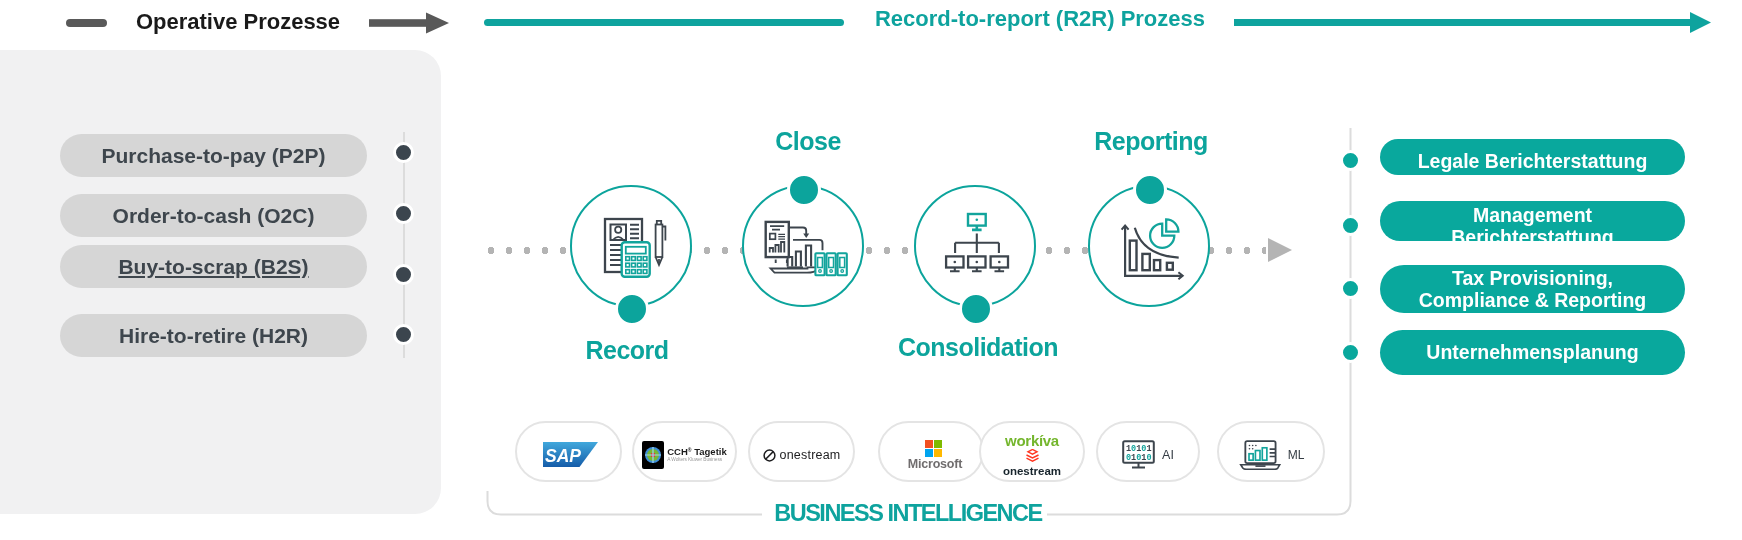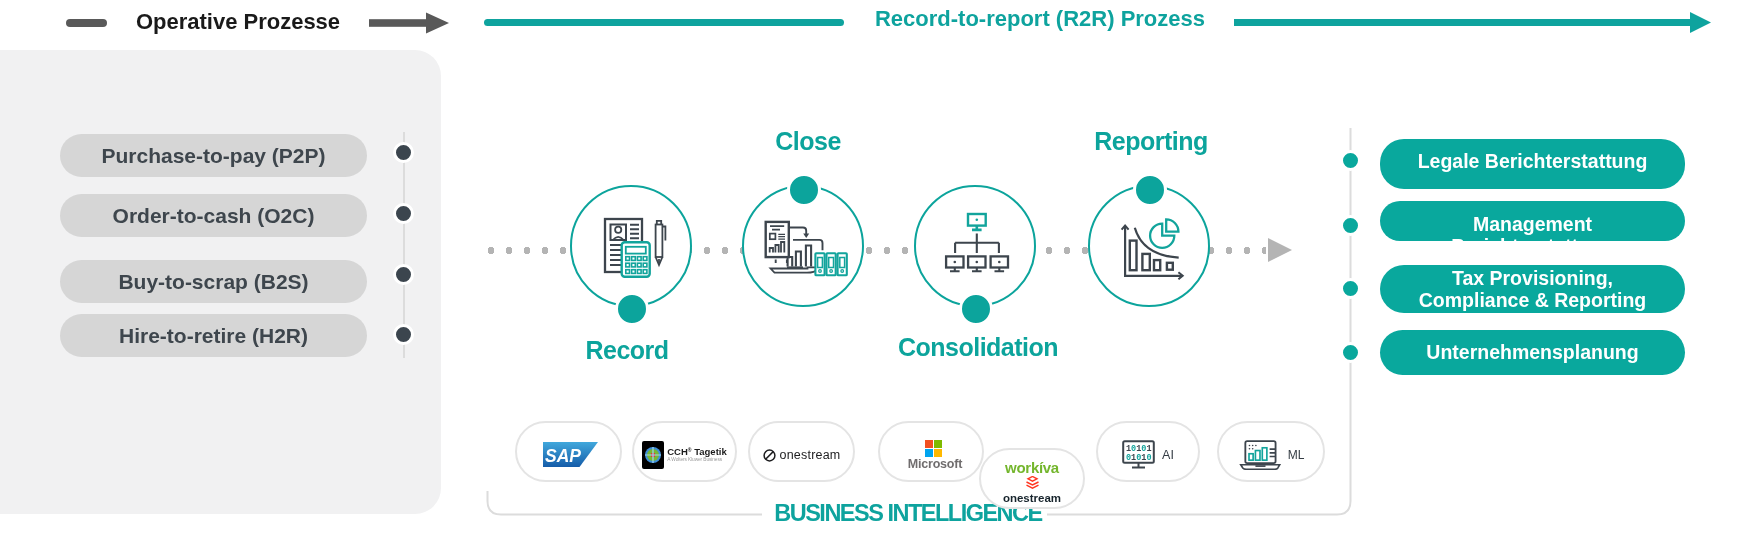--- a/index.html
+++ b/index.html
@@ -33,21 +33,21 @@
 
   <div class="abs" style="left:484px;top:19px;width:360px;height:7px;background:#0EA39E;border-radius:3.5px;"></div>
   <div class="abs" style="left:874px;top:6px;width:332px;text-align:center;font-weight:bold;font-size:22px;color:#0EA39E;white-space:nowrap;">Record-to-report (R2R) Prozess</div>
   <svg class="abs" style="left:1234px;top:11px;" width="478" height="23" viewBox="0 0 478 23">
     <rect x="0" y="8" width="457" height="7" fill="#0EA39E"></rect>
     <polygon points="456,1 477,11.5 456,22" fill="#0EA39E"></polygon>
   </svg>
 
   <div class="pillL" style="top:134px;">Purchase-to-pay (P2P)</div>
   <div class="pillL" style="top:194px;">Order-to-cash (O2C)</div>
-  <div class="pillL" style="top:260px;">Buy-to-scrap (B2S)</div>
+  <div class="pillL" style="top:245px;text-decoration:underline;">Buy-to-scrap (B2S)</div>
   <div class="pillL" style="top:314px;">Hire-to-retire (H2R)</div>
 
   <div class="abs" style="left:403px;top:132px;width:2px;height:226px;background:#dcdcdc;"></div>
   <div class="dotL" style="left:393px;top:142px;"></div>
   <div class="dotL" style="left:393px;top:202.5px;"></div>
   <div class="dotL" style="left:393px;top:263.5px;"></div>
   <div class="dotL" style="left:393px;top:324px;"></div>
 
   <div class="abs" style="left:482px;top:246.5px;width:784px;height:7px;
        background-image:radial-gradient(circle closest-side,#b4b4b4 98%,transparent 100%);
@@ -188,22 +188,22 @@
   <svg class="abs" style="left:0;top:0;" width="1742" height="540" viewBox="0 0 1742 540" fill="none">
     <path d="M487.5,491 V501 Q487.5,514.5 501,514.5 H762" stroke="#dcdcdc" stroke-width="2"></path>
     <path d="M1350.5,128 V501 Q1350.5,514.5 1337,514.5 H1047" stroke="#dcdcdc" stroke-width="2"></path>
   </svg>
 
   <div class="dotR" style="left:1340px;top:149.5px;"></div>
   <div class="dotR" style="left:1340px;top:214.5px;"></div>
   <div class="dotR" style="left:1340px;top:277.5px;"></div>
   <div class="dotR" style="left:1340px;top:341.5px;"></div>
 
-  <div class="pillR" style="top:139px;height:50px;line-height:45px;">Legale Berichterstattung</div>
-  <div class="pillR" style="top:201px;height:40px;line-height:22px;padding-top:12px;box-sizing:border-box;">Management<br>Berichterstattung</div>
+  <div class="pillR" style="top:139px;height:36px;line-height:45px;">Legale Berichterstattung</div>
+  <div class="pillR" style="top:201px;height:40px;line-height:22px;padding-top:3px;box-sizing:border-box;">Management<br>Berichterstattung</div>
   <div class="pillR" style="top:265px;height:48px;line-height:22px;padding-top:2px;box-sizing:border-box;">Tax Provisioning,<br>Compliance &amp; Reporting</div>
   <div class="pillR" style="top:330px;height:45px;line-height:45px;">Unternehmensplanung</div>
 
   <div class="abs" style="left:758px;top:500px;width:300px;text-align:center;font-weight:bold;font-size:23.5px;color:#0EA39E;letter-spacing:-1.5px;white-space:nowrap;">BUSINESS INTELLIGENCE</div>
 
   <div class="badge" style="left:515px;width:107px;padding-left:5px;">
     <svg width="56" height="26" viewBox="0 0 56 26">
       <defs>
           <linearGradient id="sapg" x1="0" y1="0" x2="0" y2="1">
         <stop offset="0" stop-color="#41a8dc"></stop>
@@ -236,21 +236,21 @@
   </div>
   <div class="badge" style="left:878px;width:106px;padding-left:8px;flex-direction:column;">
     <svg width="17" height="17" viewBox="0 0 17 17" style="margin-right:4px;">
       <rect x="0" y="0" width="8" height="8" fill="#f25022"></rect>
       <rect x="9" y="0" width="8" height="8" fill="#7fba00"></rect>
       <rect x="0" y="9" width="8" height="8" fill="#00a4ef"></rect>
       <rect x="9" y="9" width="8" height="8" fill="#ffb900"></rect>
     </svg>
     <span style="font-size:12.5px;color:#706d6e;font-weight:600;letter-spacing:-0.2px;">Microsoft</span>
   </div>
-  <div class="badge" style="left:979px;width:106px;flex-direction:column;line-height:1;margin-top:27px;">
+  <div class="badge" style="left:979px;width:106px;flex-direction:column;line-height:1;">
     <div style="font-size:15px;font-weight:bold;color:#74b62d;letter-spacing:-0.3px;">workíva</div>
     <svg width="17" height="15" viewBox="0 0 17 15" style="margin:1px 0;">
       <path d="M8.5,0.5 L13,2.8 8.5,5.1 4,2.8 Z" fill="none" stroke="#ff3621" stroke-width="1.4"></path>
       <path d="M2.5,6 L8.5,9 14.5,6 M2.5,9.2 L8.5,12.2 14.5,9.2" stroke="#ff3621" stroke-width="1.4" fill="none"></path>
     </svg>
     <div style="font-size:11.5px;font-weight:bold;color:#17242c;margin-top:1px;">onestream</div>
   </div>
   <div class="badge" style="left:1096px;width:104px;">
     <svg width="33" height="31" viewBox="0 0 33 31" style="margin-right:7px;">
       <rect x="1.2" y="1.2" width="30.6" height="21.6" rx="1.5" stroke="#3d454d" stroke-width="2" fill="none"></rect>

